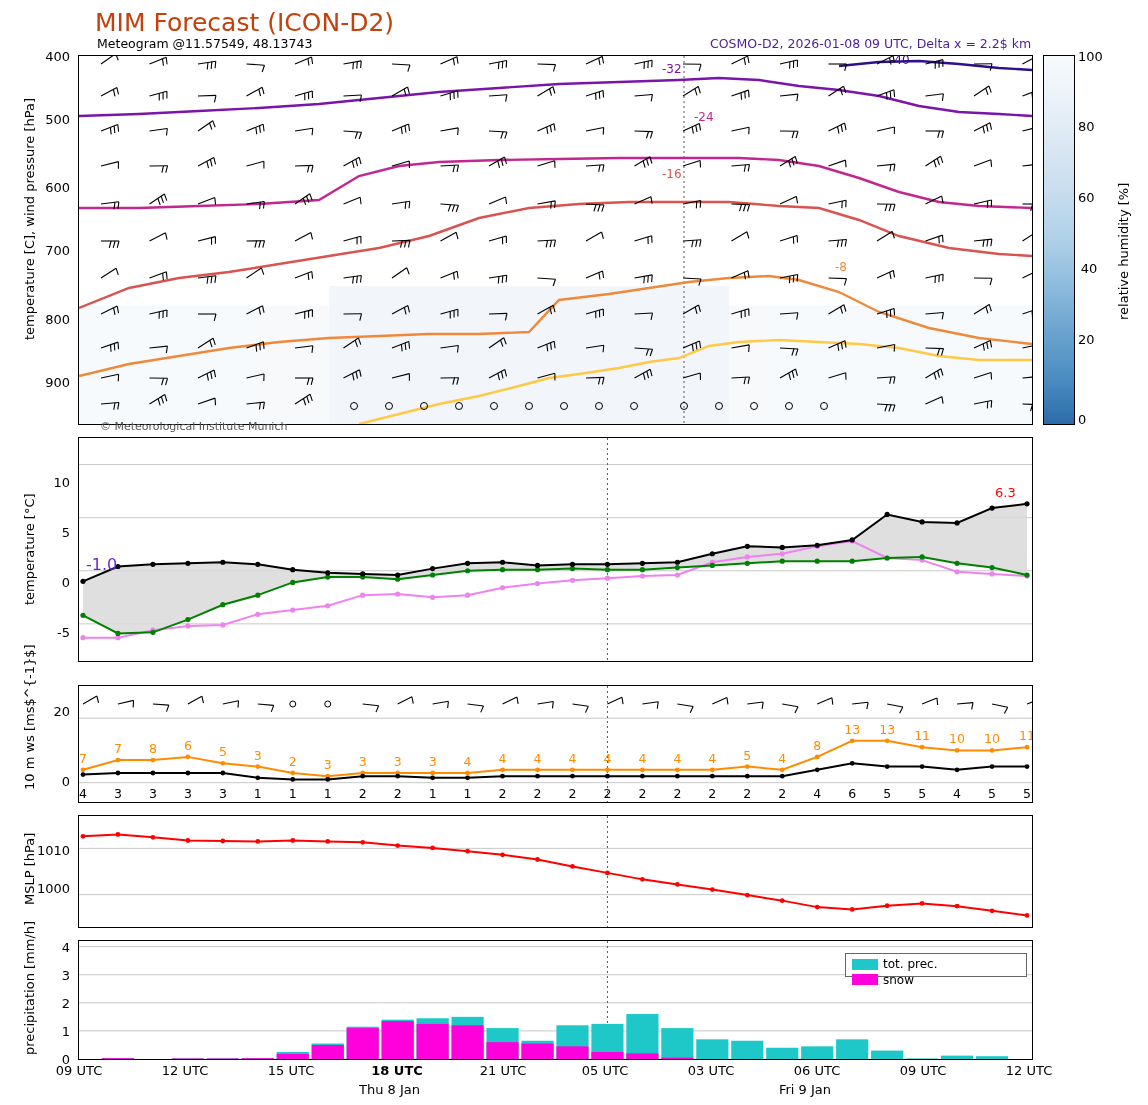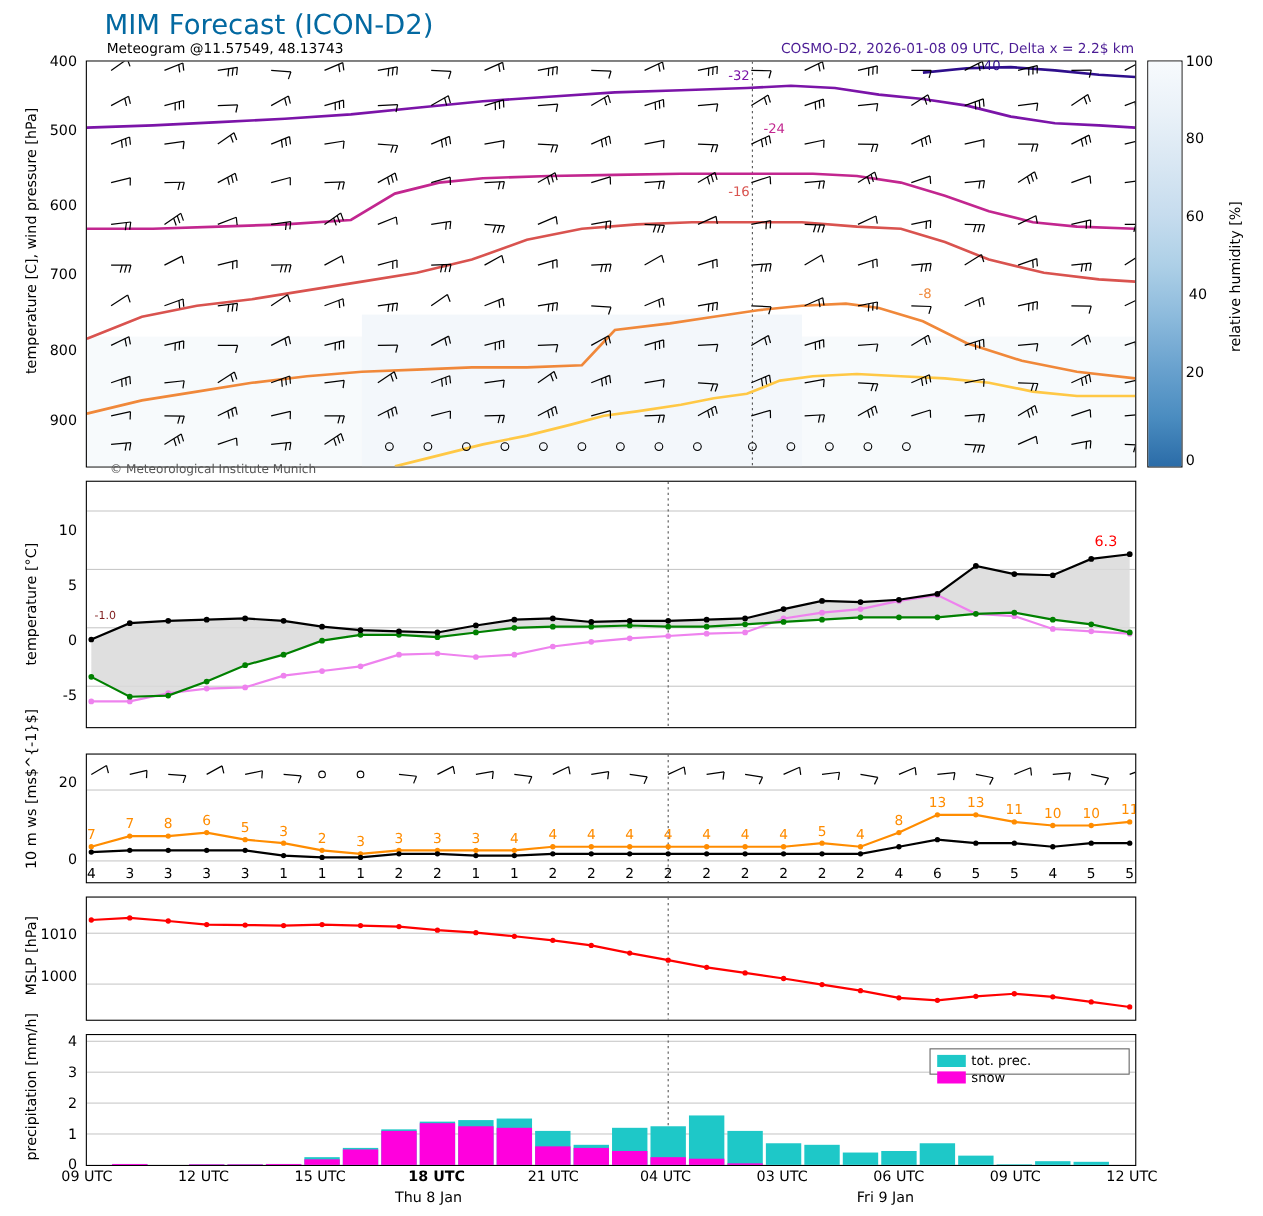--- a/index.html
+++ b/index.html
@@ -1,19 +1,19 @@
 <!DOCTYPE html>
 <html><head>
 <meta charset="utf-8">
 <style>
   html,body{margin:0;padding:0;}
   body{width:1148px;height:1105px;background:#ffffff;font-family:"DejaVu Sans","Liberation Sans",sans-serif;overflow:hidden;}
   .page{position:relative;width:1148px;height:1105px;}
   .abs{position:absolute;}
-  .title{font-size:25px;left:95px;top:8px;color:#0369a1;}
+  .title{font-size:25px;left:95px;top:8px;color:#c2410c;}
   .subtitle{font-size:12.5px;left:97px;top:36px;color:#000;}
   .headright{font-size:12.5px;left:710px;top:36px;color:#4c1d95;}
   .panel{position:absolute;border:1px solid #000;box-sizing:border-box;background:#fff;}
   .ylab{position:absolute;font-size:13px;color:#000;transform-origin:0 0;transform:rotate(-90deg);white-space:nowrap;}
   .ytick{position:absolute;font-size:13px;color:#000;text-align:right;white-space:nowrap;}
   .xtick{position:absolute;font-size:13px;color:#000;text-align:center;white-space:nowrap;}
   .xlabel{position:absolute;font-size:13px;color:#000;text-align:center;white-space:nowrap;}
   svg{display:block;}
   .legendbox{position:absolute;border:1px solid #666;background:rgba(255,255,255,0.92);box-sizing:border-box;font-size:12px;}
   .legitem{display:inline-flex;align-items:center;margin-right:10px;}
@@ -833,21 +833,21 @@
         <circle cx="878.0740740740741" cy="84.95238095238093" r="2.6" fill="#000000"></circle>
         <circle cx="913.037037037037" cy="70.08571428571429" r="2.6" fill="#000000"></circle>
         <circle cx="948" cy="65.83809523809524" r="2.6" fill="#000000"></circle>
       </svg>
   </div>
   <div class="ylab" style="left:22px;top:605px;">temperature [°C]</div>
   <div class="ytick" style="left:38px;top:475px;width:32px;">10</div>
   <div class="ytick" style="left:38px;top:525px;width:32px;">5</div>
   <div class="ytick" style="left:38px;top:575px;width:32px;">0</div>
   <div class="ytick" style="left:38px;top:625px;width:32px;">-5</div>
-  <div class="abs numlab" style="left:86px;top:555px;color:#7f1d1d;font-size:10px;">-1.0</div>
+  <div class="abs numlab" style="left:86px;top:555px;color:#6d28d9;font-size:16px;">-1.0</div>
   <div class="abs numlab" style="left:995px;top:485px;color:#ff0000;font-size:13px;">6.3</div>
 
 
   <div class="panel" style="left:78px;top:685px;width:955px;height:118px;">
     <svg id="windsvg" width="953" height="116" viewBox="0 0 953 116">
         <line x1="0" y1="96.66666666666667" x2="953" y2="96.66666666666667" stroke="#bbb" stroke-width="0.8"></line>
         <line x1="0" y1="32.22222222222223" x2="953" y2="32.22222222222223" stroke="#bbb" stroke-width="0.8"></line>
         <line x1="528.4444444444445" y1="0" x2="528.4444444444445" y2="116" stroke="#555" stroke-width="1" stroke-dasharray="2,3"></line>
         <line x1="4" y1="18" x2="17.85640646055102" y2="10" stroke="#000" stroke-width="1.1"></line>
         <line x1="17.85640646055102" y1="10" x2="19.553637685284897" y2="16.779690713431428" stroke="#000" stroke-width="1.1"></line>
@@ -1129,21 +1129,21 @@
       <span style="display:inline-block;width:26px;height:11px;background:#ff00dd;"></span>
       <span style="margin-left:5px;">snow</span>
     </span>
   </div>
 
   <div class="xtick" style="left:48px;top:1063px;width:62px;">09 UTC</div>
   <div class="xtick" style="left:154px;top:1063px;width:62px;">12 UTC</div>
   <div class="xtick" style="left:260px;top:1063px;width:62px;">15 UTC</div>
   <div class="xtick" style="left:366px;top:1063px;width:62px;font-weight:bold;">18 UTC</div>
   <div class="xtick" style="left:472px;top:1063px;width:62px;">21 UTC</div>
-  <div class="xtick" style="left:574px;top:1063px;width:62px;">04 UTC</div>
+  <div class="xtick" style="left:574px;top:1063px;width:62px;">05 UTC</div>
   <div class="xtick" style="left:680px;top:1063px;width:62px;">03 UTC</div>
   <div class="xtick" style="left:786px;top:1063px;width:62px;">06 UTC</div>
   <div class="xtick" style="left:892px;top:1063px;width:62px;">09 UTC</div>
   <div class="xtick" style="left:998px;top:1063px;width:62px;">12 UTC</div>
 
   <div class="xlabel" style="left:310px;top:1082px;width:110px;text-align:right;">Thu 8 Jan</div>
   <div class="xlabel" style="left:750px;top:1082px;width:110px;">Fri 9 Jan</div>
 
 </div>
 

